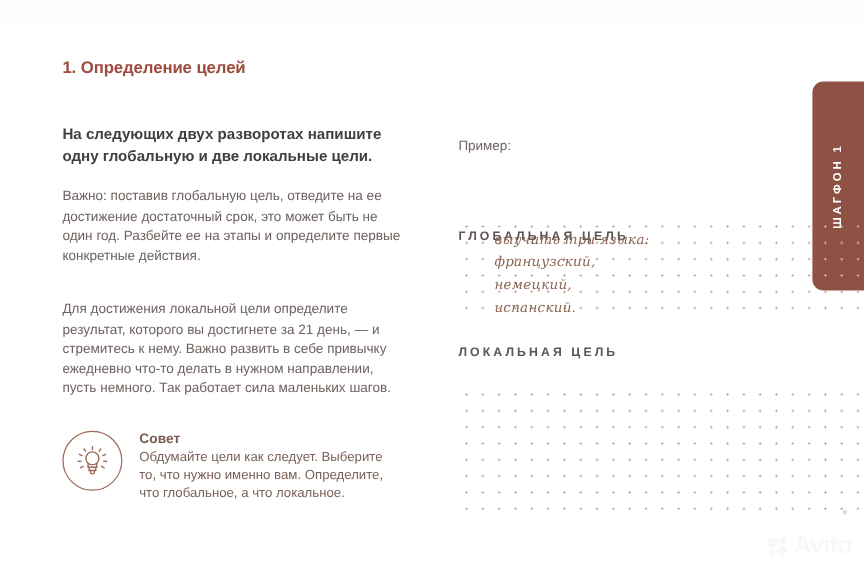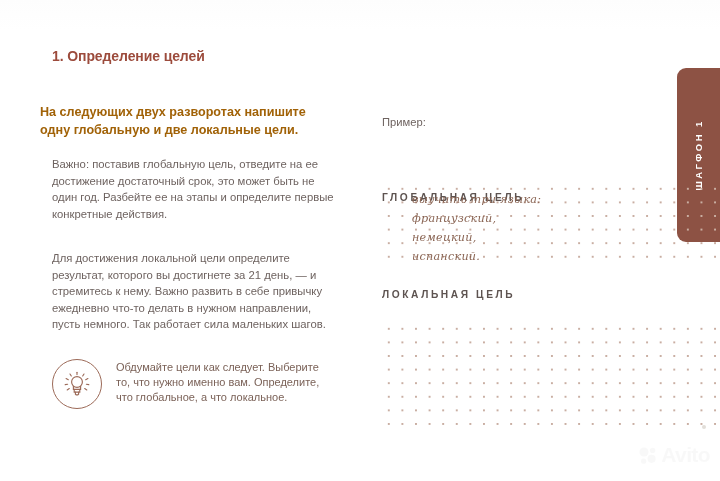--- a/index.html
+++ b/index.html
@@ -49,27 +49,27 @@
     position: absolute;
     left: 52px;
     top: 48px;
     font-size: 14px;
     font-weight: bold;
     color: #9c4b3c;
     letter-spacing: -0.1px;
   }
   #lead {
     position: absolute;
-    left: 40px;
+    left: 52px;
     top: 104px;
     width: 282px;
     font-size: 12.6px;
     font-weight: bold;
     line-height: 17.5px;
-    color: #a16207;
+    color: #404040;
   }
   .body-para {
     position: absolute;
     left: 52px;
     width: 282px;
     font-size: 11.3px;
     line-height: 16.6px;
     color: #6e6360;
   }
   #para-1 { top: 156px; }
@@ -221,20 +221,21 @@
           <path d="M6.1 11.6 L8.3 12.7"></path>
           <path d="M27.9 11.6 L25.7 12.7"></path>
           <path d="M5.2 17.6 L7.6 17.3"></path>
           <path d="M28.8 17.6 L26.4 17.3"></path>
           <path d="M7.2 22.9 L9.3 21.6"></path>
           <path d="M26.8 22.9 L24.7 21.6"></path>
         </g>
       </svg>
     </div>
     <div id="tip-text-wrap">
+      <div id="tip-title">Совет</div>
       <div id="tip-body">Обдумайте цели как следует. Выберите то, что нужно именно вам. Определите, что глобальное, а что локальное.</div>
     </div>
   </div>
 
   <div id="example-label">Пример:</div>
 
   <div id="global-goal-heading" class="goal-heading">ГЛОБАЛЬНАЯ ЦЕЛЬ</div>
 
   <div id="global-grid" class="dot-grid"></div>
 

